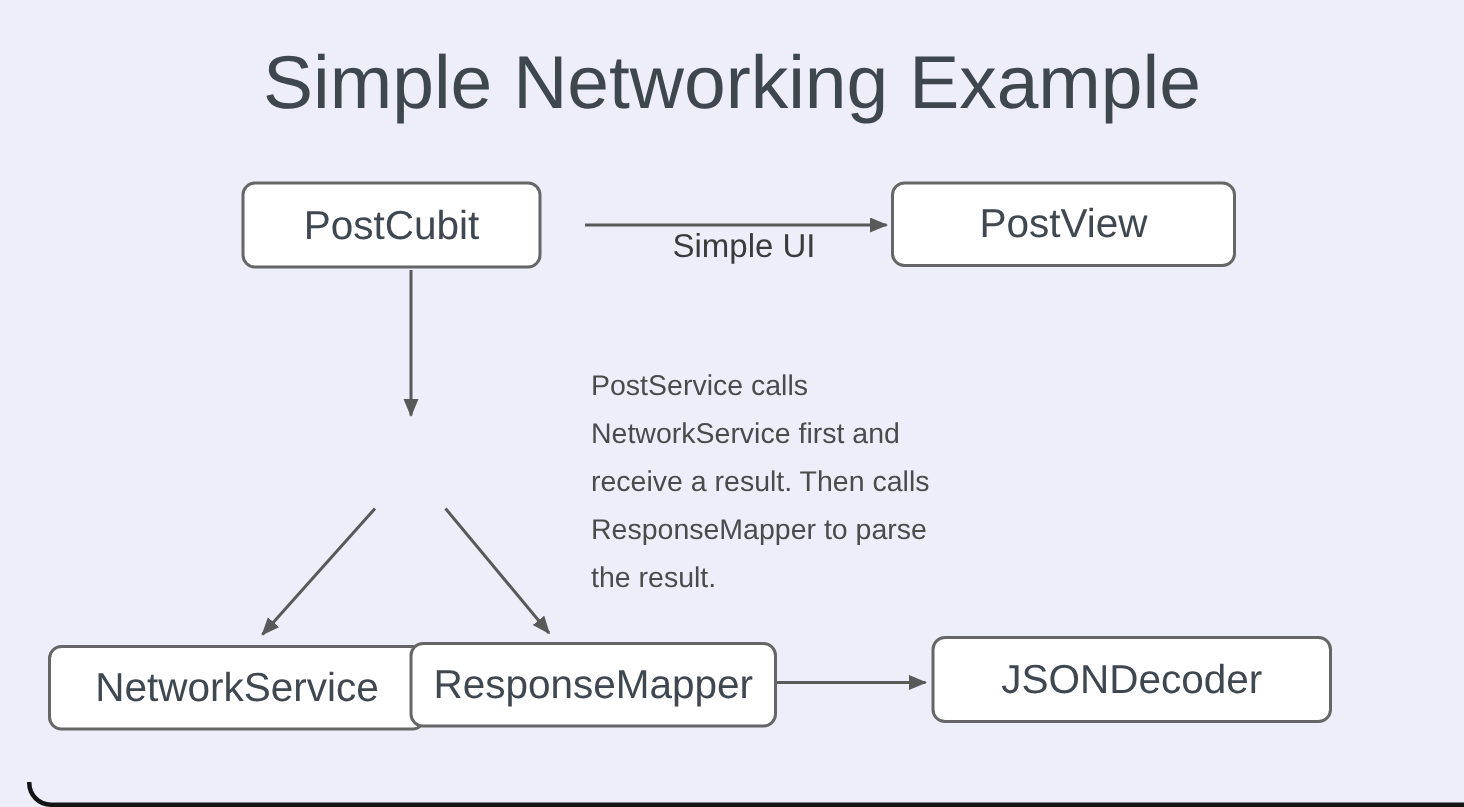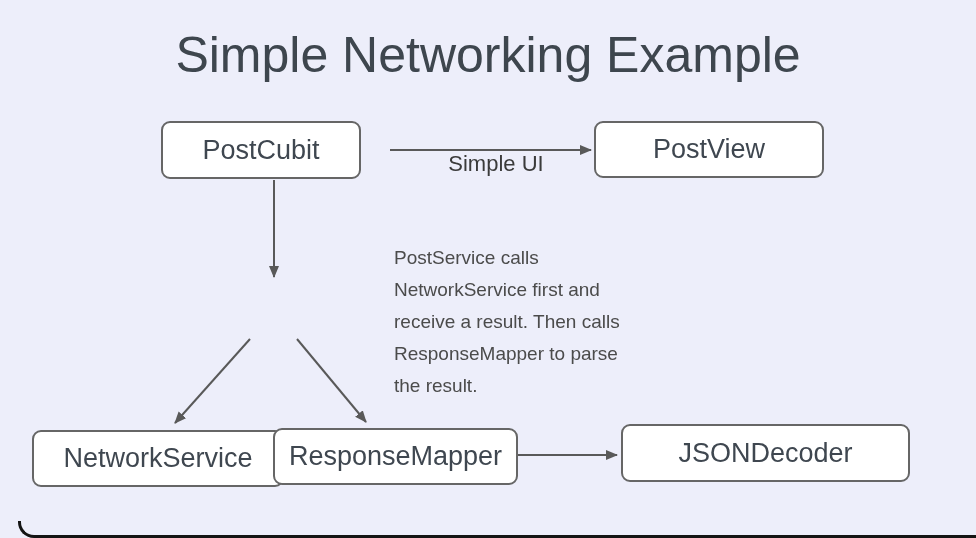--- a/index.html
+++ b/index.html
@@ -49,21 +49,21 @@
     font-size: 27px;
     color: #3F4750;
     box-sizing: border-box;
     white-space: nowrap;
   }
   #node-postcubit      { left: 161px; top: 121px; width: 200px; height: 58px; }
   #node-postview       { left: 594px; top: 121px; width: 230px; height: 57px; }
   #node-postservice    { left: 161px; top: 280px; width: 229px; height: 57px; }
   #node-networkservice { left:  32px; top: 430px; width: 252px; height: 57px; }
   #node-responsemapper { left: 273px; top: 428px; width: 245px; height: 57px; }
-  #node-jsondecoder    { left: 621px; top: 424px; width: 289px; height: 58px; }
+  #node-jsondecoder    { left: 621px; top: 424px; width: 267px; height: 58px; }
 
   .edge-label {
     position: absolute;
     left: 433px;
     top: 151px;
     width: 126px;
     text-align: center;
     font-size: 22px;
     color: #3B3B3B;
   }

